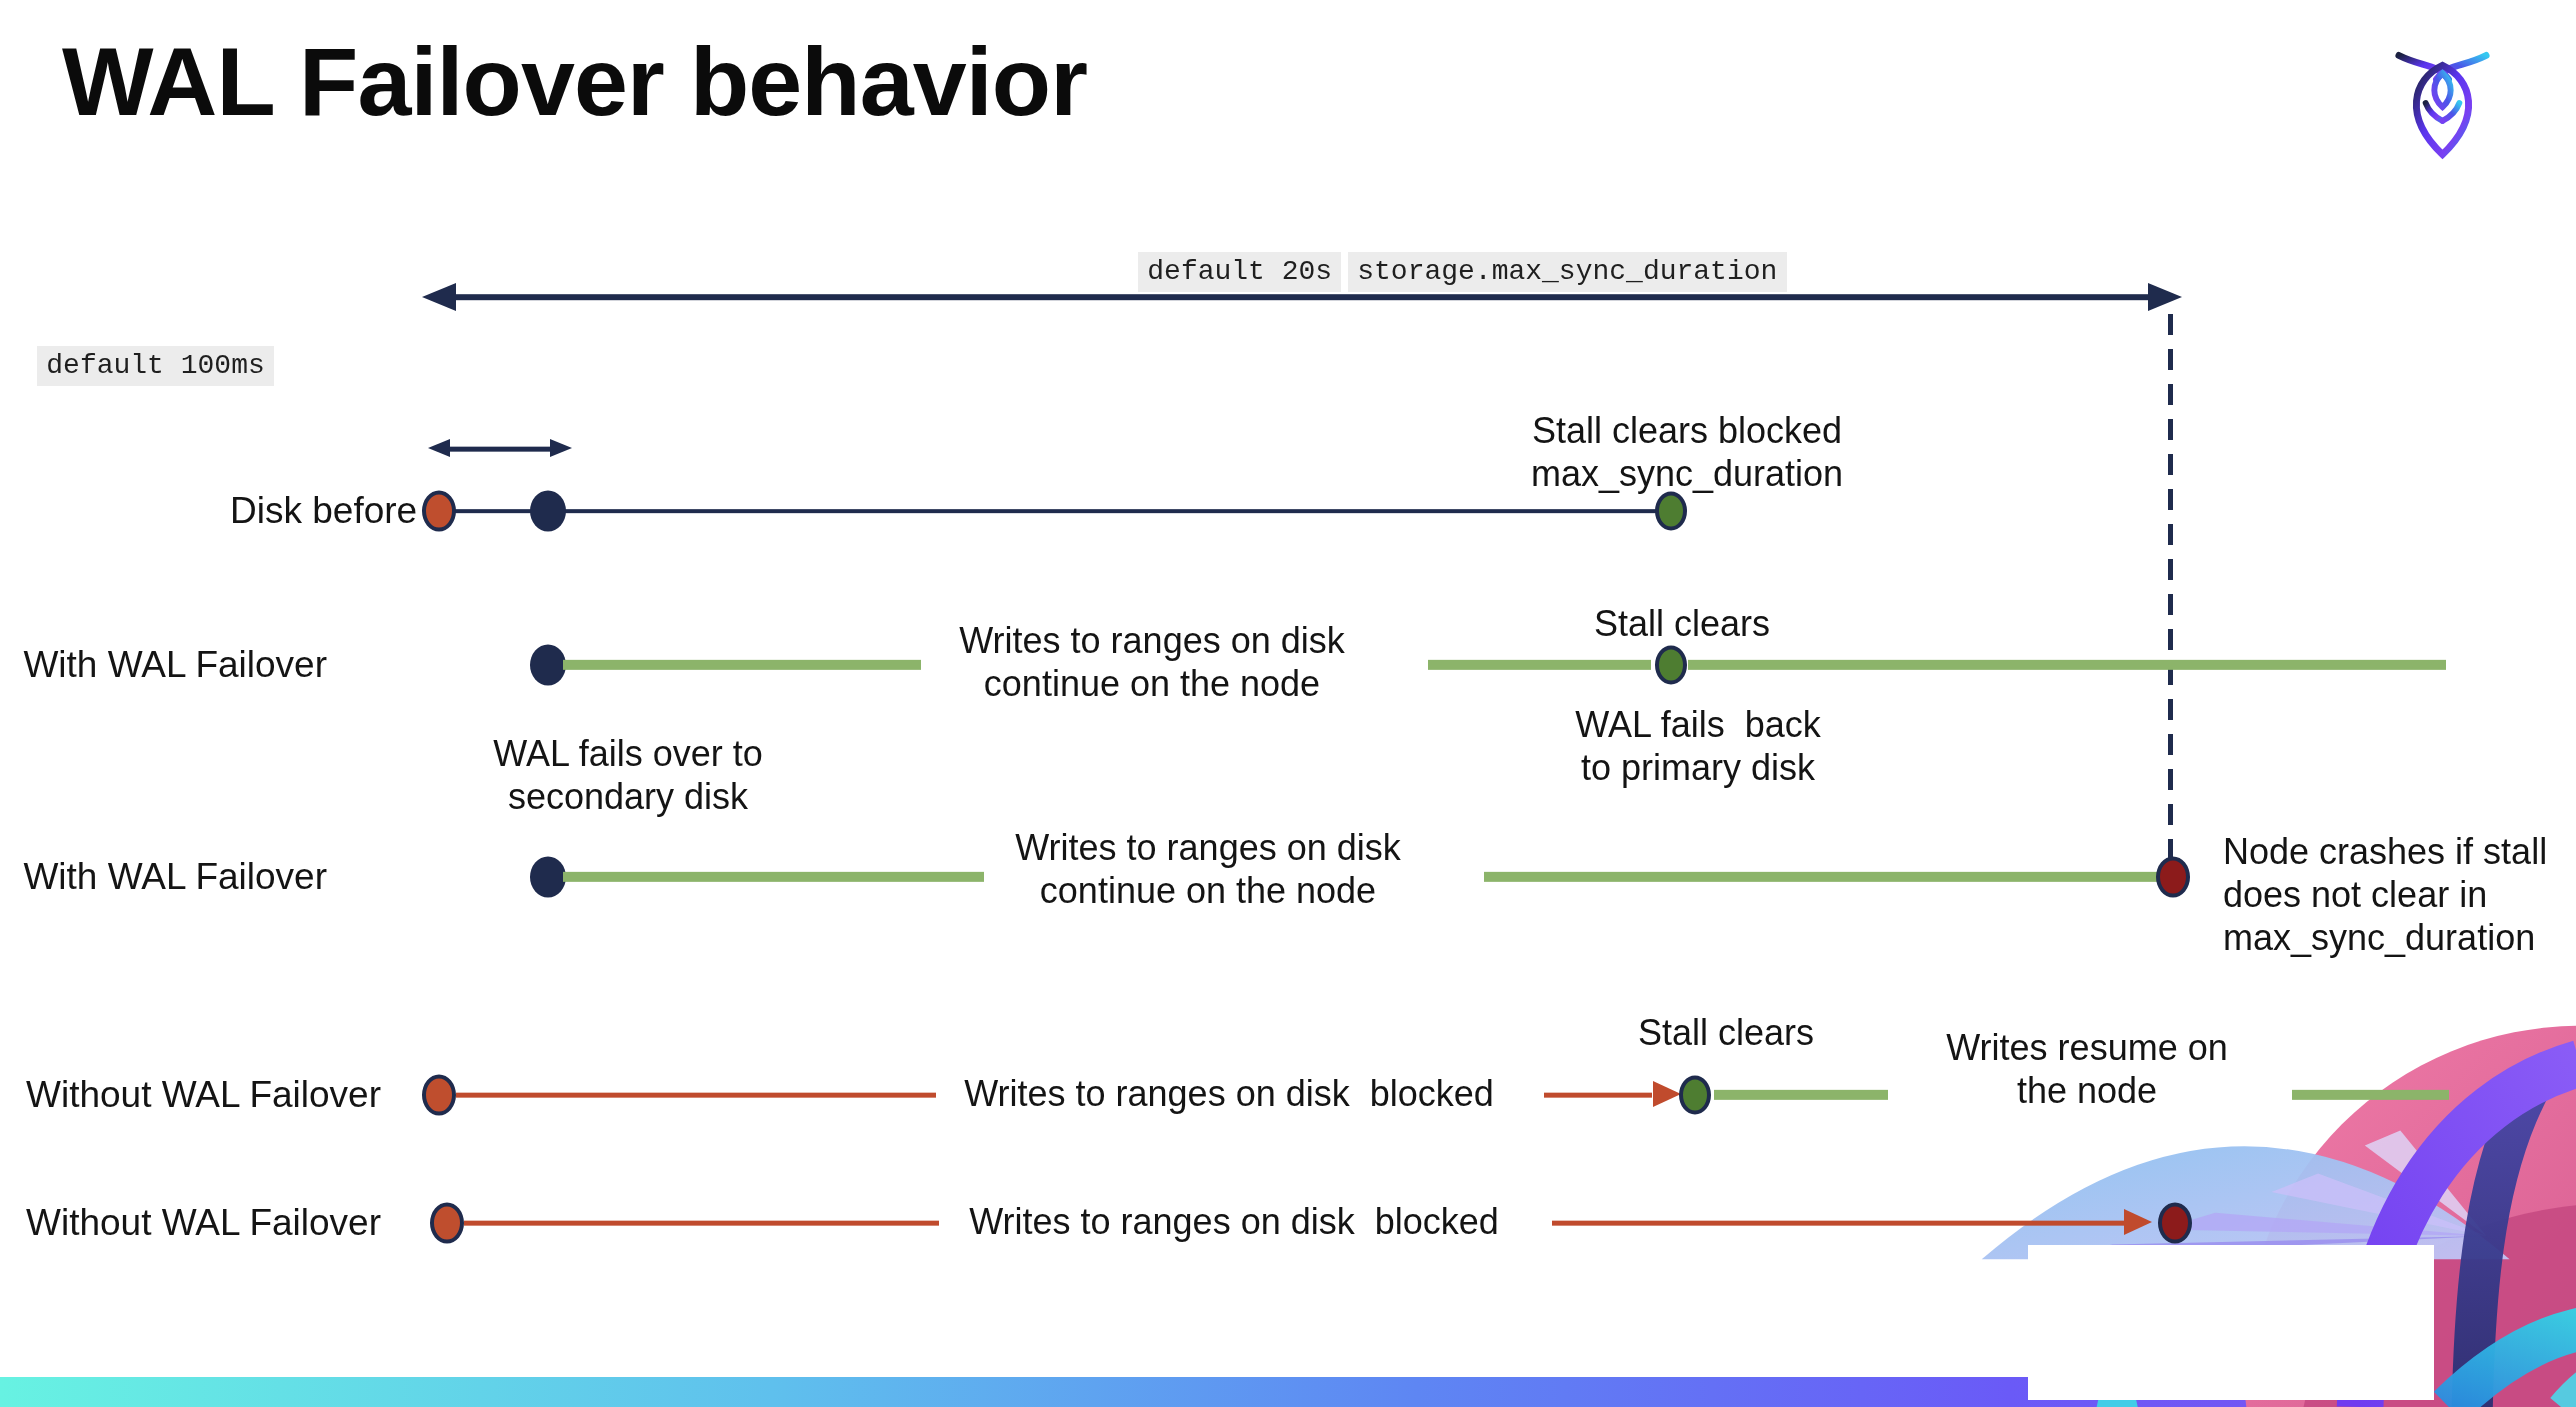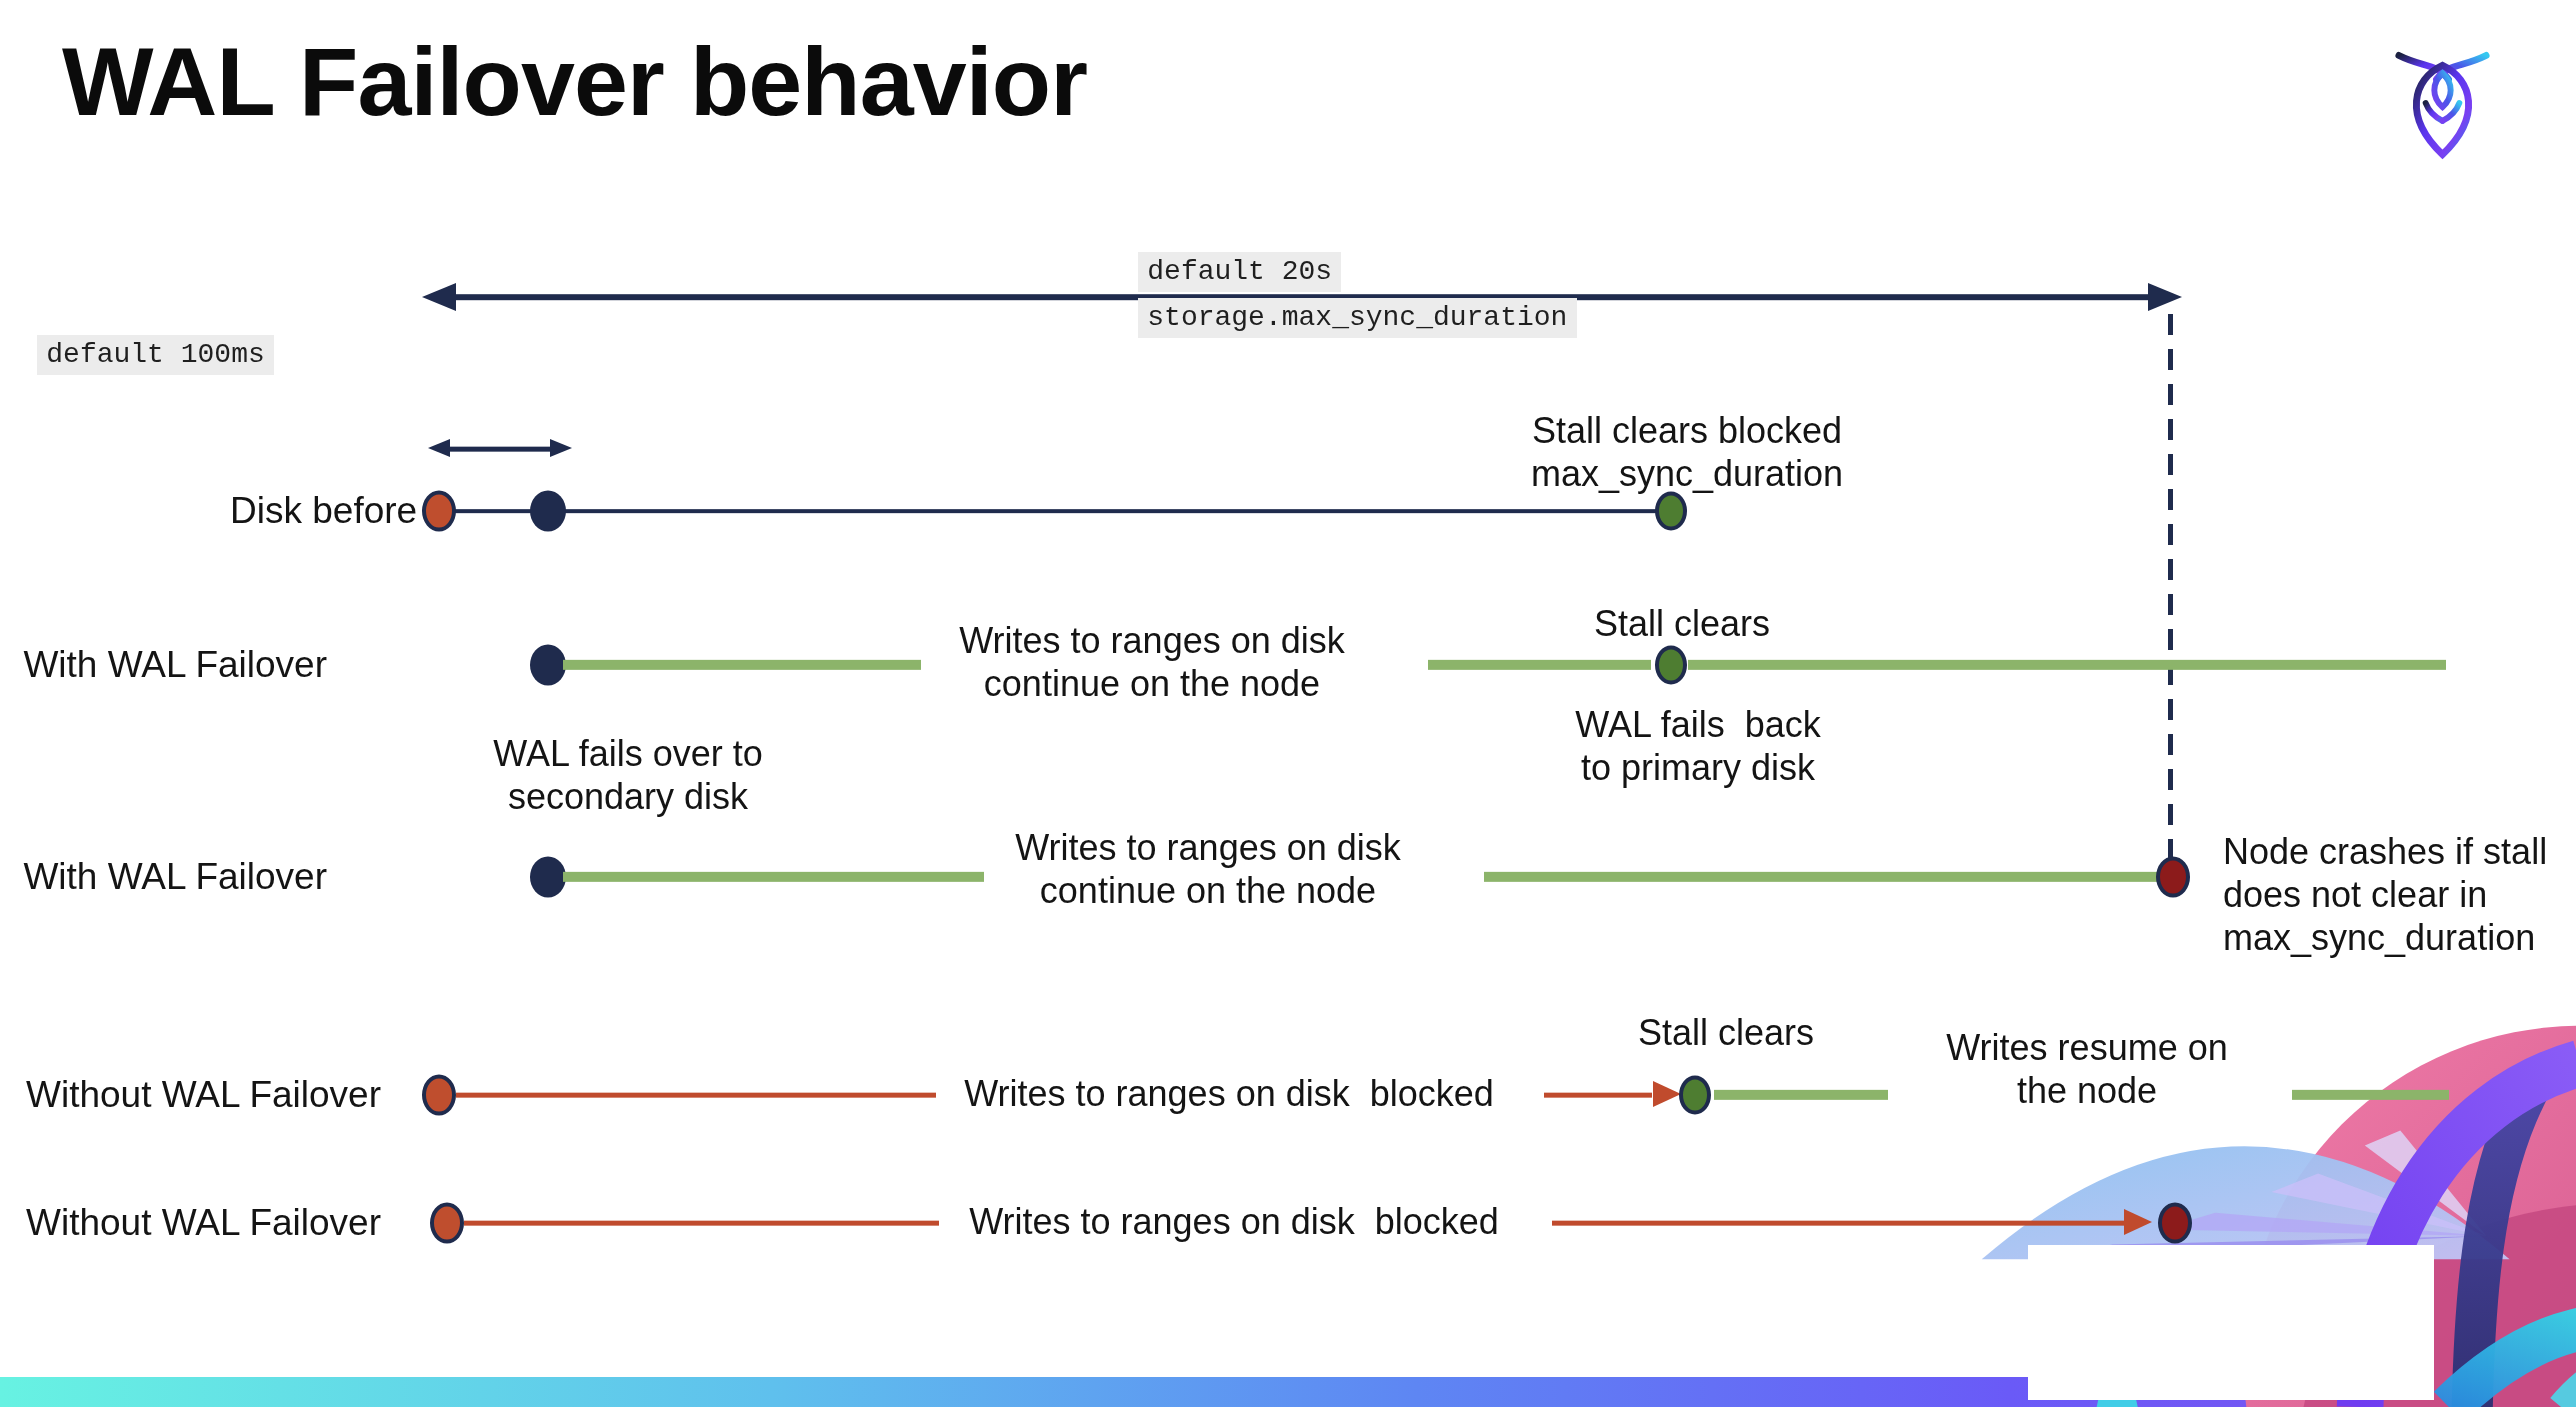--- a/index.html
+++ b/index.html
@@ -1,21 +1,21 @@
 <!DOCTYPE html>
 <html style="font-size:15px"><head>
 <meta charset="utf-8">
 <style>
   html,body{margin:0;padding:0;background:#fff;}
   #canvas{position:relative;width:2576px;height:1408px;background:#ffffff;overflow:hidden;
           font-family:"Liberation Sans",sans-serif;color:#141414;}.z1{z-index:1}.z2{z-index:2}.z4{z-index:4}
   .abs{position:absolute;}
   .title{position:absolute;left:62px;top:26px;font-size:97px;font-weight:700;
          letter-spacing:-0.9px;color:#0b0b0b;z-index:2;}
-  .code-stack{position:absolute;display:flex;flex-direction:column;align-items:flex-start;gap:6.5px;z-index:2;}
+  .code-stack{position:absolute;display:flex;align-items:flex-start;gap:6.5px;z-index:2;}
   .code{display:inline-block;background:#ececec;color:#1f1f1f;
         font-family:"Liberation Mono",monospace;font-size:28px;line-height:1.15;padding:3.7px 9.3px;}
   .row-label{position:absolute;font-size:37px;color:#141414;transform:translateY(-50%);
              white-space:nowrap;z-index:2;}
   .note{position:absolute;font-size:36px;line-height:43px;color:#141414;white-space:pre-wrap;z-index:2;}
   .note.center{transform:translateX(-50%);text-align:center;}
   .hline{position:absolute;transform:translateY(-50%);z-index:2;}
   .navy-line{background:#1f2b4d;height:3.7px;}
   .navy-shaft{background:#1f2b4d;height:5.6px;}
   .green-line{background:#8cb46a;height:10.3px;}
@@ -111,21 +111,21 @@
   <div>
     <div class="hline navy-shaft" style="left:439px;top:297px;width:1727px;"></div>
     <div class="tri tri-left-navy" style="left:422px;top:283px;"></div>
     <div class="tri tri-right-navy" style="left:2148px;top:283px;"></div>
   </div>
   <div class="code-stack" style="left:1138px;top:252px;">
     <span class="code">default 20s</span>
     <span class="code">storage.max_sync_duration</span>
   </div>
 
-  <div class="code-stack" style="left:37px;top:335px;">
+  <div class="code-stack" style="left:37px;top:346px;">
     <span class="code">default 100ms</span>
   </div>
   <div>
     <div class="hline navy-shaft" style="left:445px;top:449px;width:107px;height:4.7px;"></div>
     <div class="tri tri-left-navy sm" style="left:428px;top:439px;"></div>
     <div class="tri tri-right-navy sm" style="left:550px;top:439px;"></div>
   </div>
 
   <div class="dashed-v" style="left:2168px;top:314px;height:546px;"></div>
 

